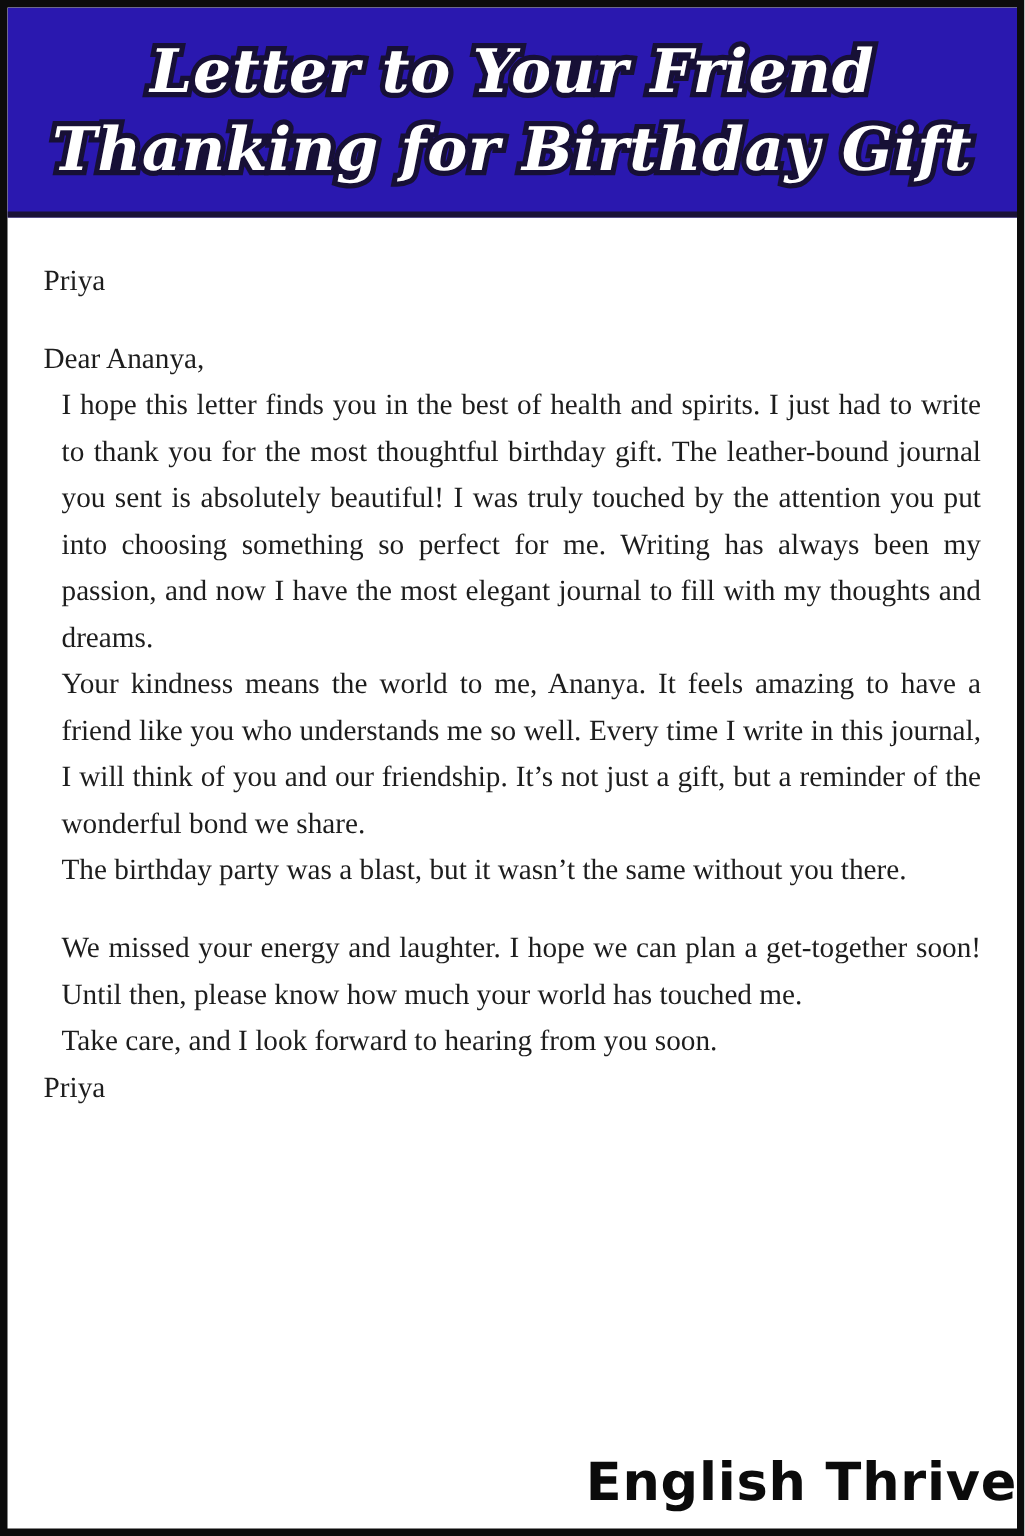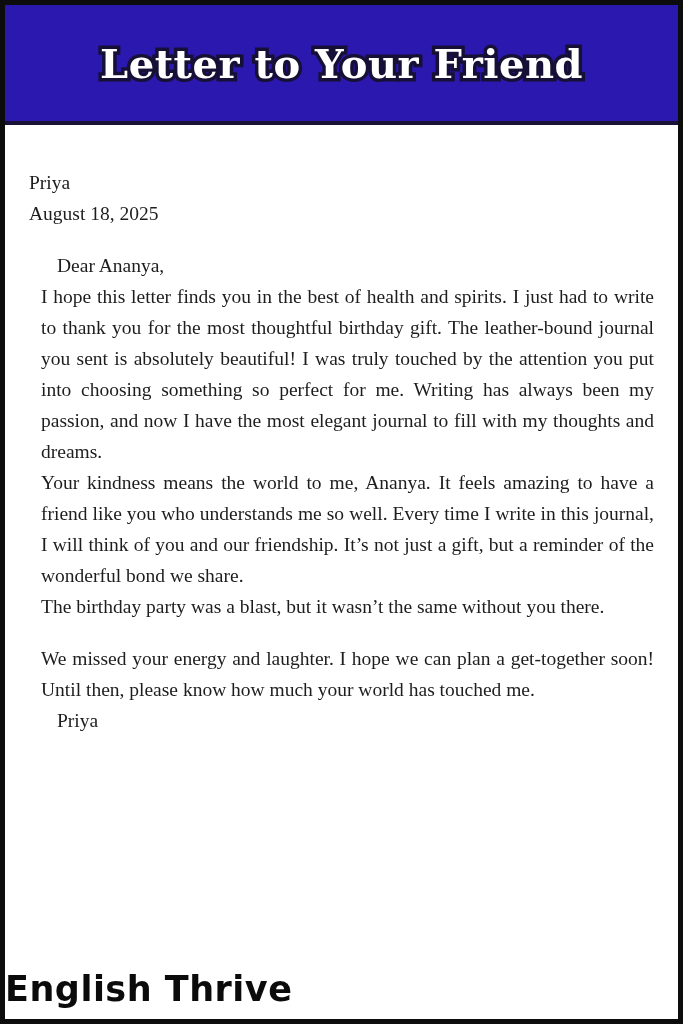--- a/index.html
+++ b/index.html
@@ -18,99 +18,101 @@
     background: #ffffff;
     display: flex;
     flex-direction: column;
     overflow: hidden;
   }
 
   
   .banner {
     background: #2a18af;
     border-bottom: 4px solid #1a1236;
-    height: 120px;
+    height: 140px;
     display: flex;
     flex-direction: column;
     align-items: center;
     justify-content: space-evenly;
     padding: 12px 0 10px 0;
     flex: 0 0 auto;
+    font-style: italic;
   }
 
   .banner-line {
     font-family: "DejaVu Serif", serif;
     font-weight: bold;
     font-size: 40px;
     line-height: 1.1;
     color: #ffffff;
     -webkit-text-stroke: 7px #171036;
     paint-order: stroke fill;
     letter-spacing: 0.5px;
     text-align: center;
     white-space: nowrap;
   }
 
   
   .letter {
     flex: 1 1 auto;
-    padding: 42px 24px 0 24px;
+    padding: 27px 24px 0 24px;
     font-size: 19.5px;
     line-height: 31px;
     color: #1d1d1d;
   }
 
   .addr-line { text-align: left; }
 
   .para {
     text-align: justify;
     text-justify: inter-word;
     margin-left: 12px;
   }
 
   .gap-above { margin-top: 21px; }
 
-  .plain-line { text-align: left; margin-left: 28px; }
+  .plain-line { text-align: left; }
 
   
   .footer {
     flex: 0 0 auto;
-    text-align: left;
+    text-align: right;
     padding: 0 0 10px 0;
   }
 
   .brand {
     font-family: "DejaVu Sans", sans-serif;
     font-weight: bold;
     font-size: 35px;
     letter-spacing: 0.5px;
     color: #0b0b0b;
   }
 </style>
 </head>
 <body>
 
 <div class="page">
 
   <header class="banner">
     <div class="banner-line">Letter to Your Friend</div>
+    <div class="banner-line">Thanking for Birthday Gift</div>
   </header>
 
   <main class="letter">
 
     <div class="addr-line">Priya</div>
-    <div class="addr-line">August 18, 2025</div>
 
     <div class="plain-line gap-above">Dear Ananya,</div>
 
     <p class="para">I hope this letter finds you in the best of health and spirits. I just had to write to thank you for the most thoughtful birthday gift. The leather-bound journal you sent is absolutely beautiful! I was truly touched by the attention you put into choosing something so perfect for me. Writing has always been my passion, and now I have the most elegant journal to fill with my thoughts and dreams.</p>
     <p class="para">Your kindness means the world to me, Ananya. It feels amazing to have a friend like you who understands me so well. Every time I write in this journal, I will think of you and our friendship. It’s not just a gift, but a reminder of the wonderful bond we share.</p>
     <p class="para">The birthday party was a blast, but it wasn’t the same without you there.</p>
 
     <p class="para gap-above">We missed your energy and laughter. I hope we can plan a get-together soon! Until then, please know how much your world has touched me.</p>
+    <p class="para">Take care, and I look forward to hearing from you soon.</p>
 
     <div class="plain-line">Priya</div>
 
   </main>
 
   <footer class="footer">
     <div class="brand">English Thrive</div>
   </footer>
 
 </div>

